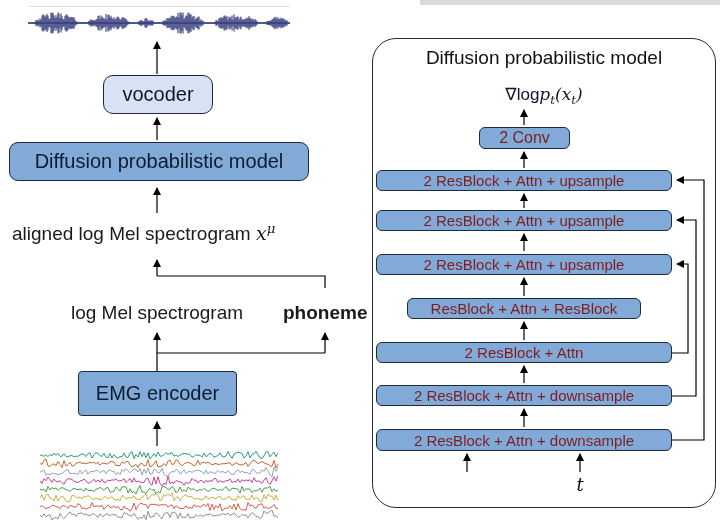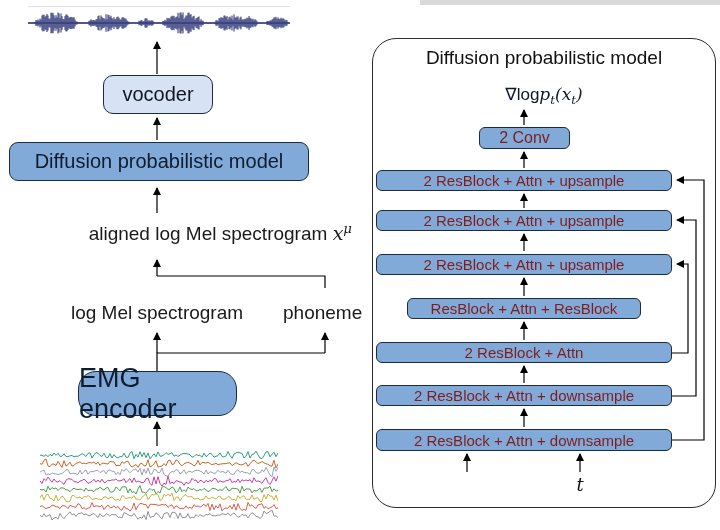--- a/index.html
+++ b/index.html
@@ -8,24 +8,24 @@
   .abs{position:absolute;}
   
   #top-gray-band{left:420px;top:0;width:300px;height:5px;background:#d9d9d9;}
   #wave-topline{left:28px;top:6px;width:262px;height:1px;background:#e2e2e2;}
   #waveform-svg{left:28px;top:8px;}
   .box{box-sizing:border-box;border:1.5px solid #1d2b3a;background:#82aad9;
        color:#0e1c30;display:flex;align-items:center;justify-content:center;}
   #vocoder-box{left:103px;top:75px;width:110px;height:39px;border-radius:10px;
        background:#d7e3f4;font-size:20px;color:#111722;}
   #diffusion-box{left:9px;top:142px;width:300px;height:39px;border-radius:9px;font-size:20px;}
-  #aligned-label{left:12px;top:221px;width:340px;text-align:right;font-size:19px;color:#1a1a1a;}
+  #aligned-label{left:12px;top:221px;width:340px;text-align:left;font-size:19px;color:#1a1a1a;}
   #logmel-label{left:37px;top:302px;width:240px;text-align:center;font-size:19px;color:#1a1a1a;}
-  #phoneme-label{left:283px;top:302px;font-size:19px;color:#1a1a1a;}
-  #emg-box{left:78px;top:371px;width:159px;height:45px;border-radius:18px;font-size:27px;}
+  #phoneme-label{left:283px;top:302px;font-size:19px;color:#1a1a1a;font-weight:bold;}
+  #emg-box{left:78px;top:371px;width:159px;height:45px;border-radius:4px;font-size:20px;}
   #emg-svg{left:40px;top:450px;}
   .mathvar{font-family:"DejaVu Serif", serif;font-style:italic;}
   sub,sup{font-size:70%;}
   
   #panel{left:372px;top:38px;width:344px;height:470px;border:1.6px solid #2b2b2b;
          border-radius:24px;box-sizing:border-box;background:#fff;}
   #panel-title{left:372px;top:47px;width:344px;text-align:center;font-size:19px;color:#111;}
   #formula{left:372px;top:84px;width:344px;text-align:center;font-size:17px;color:#0f172a;}
   .pblock{border:1.5px solid #1d2b3a;background:#82aad9;color:#7f1d1d;border-radius:6px;
           box-sizing:border-box;display:flex;align-items:center;justify-content:center;

